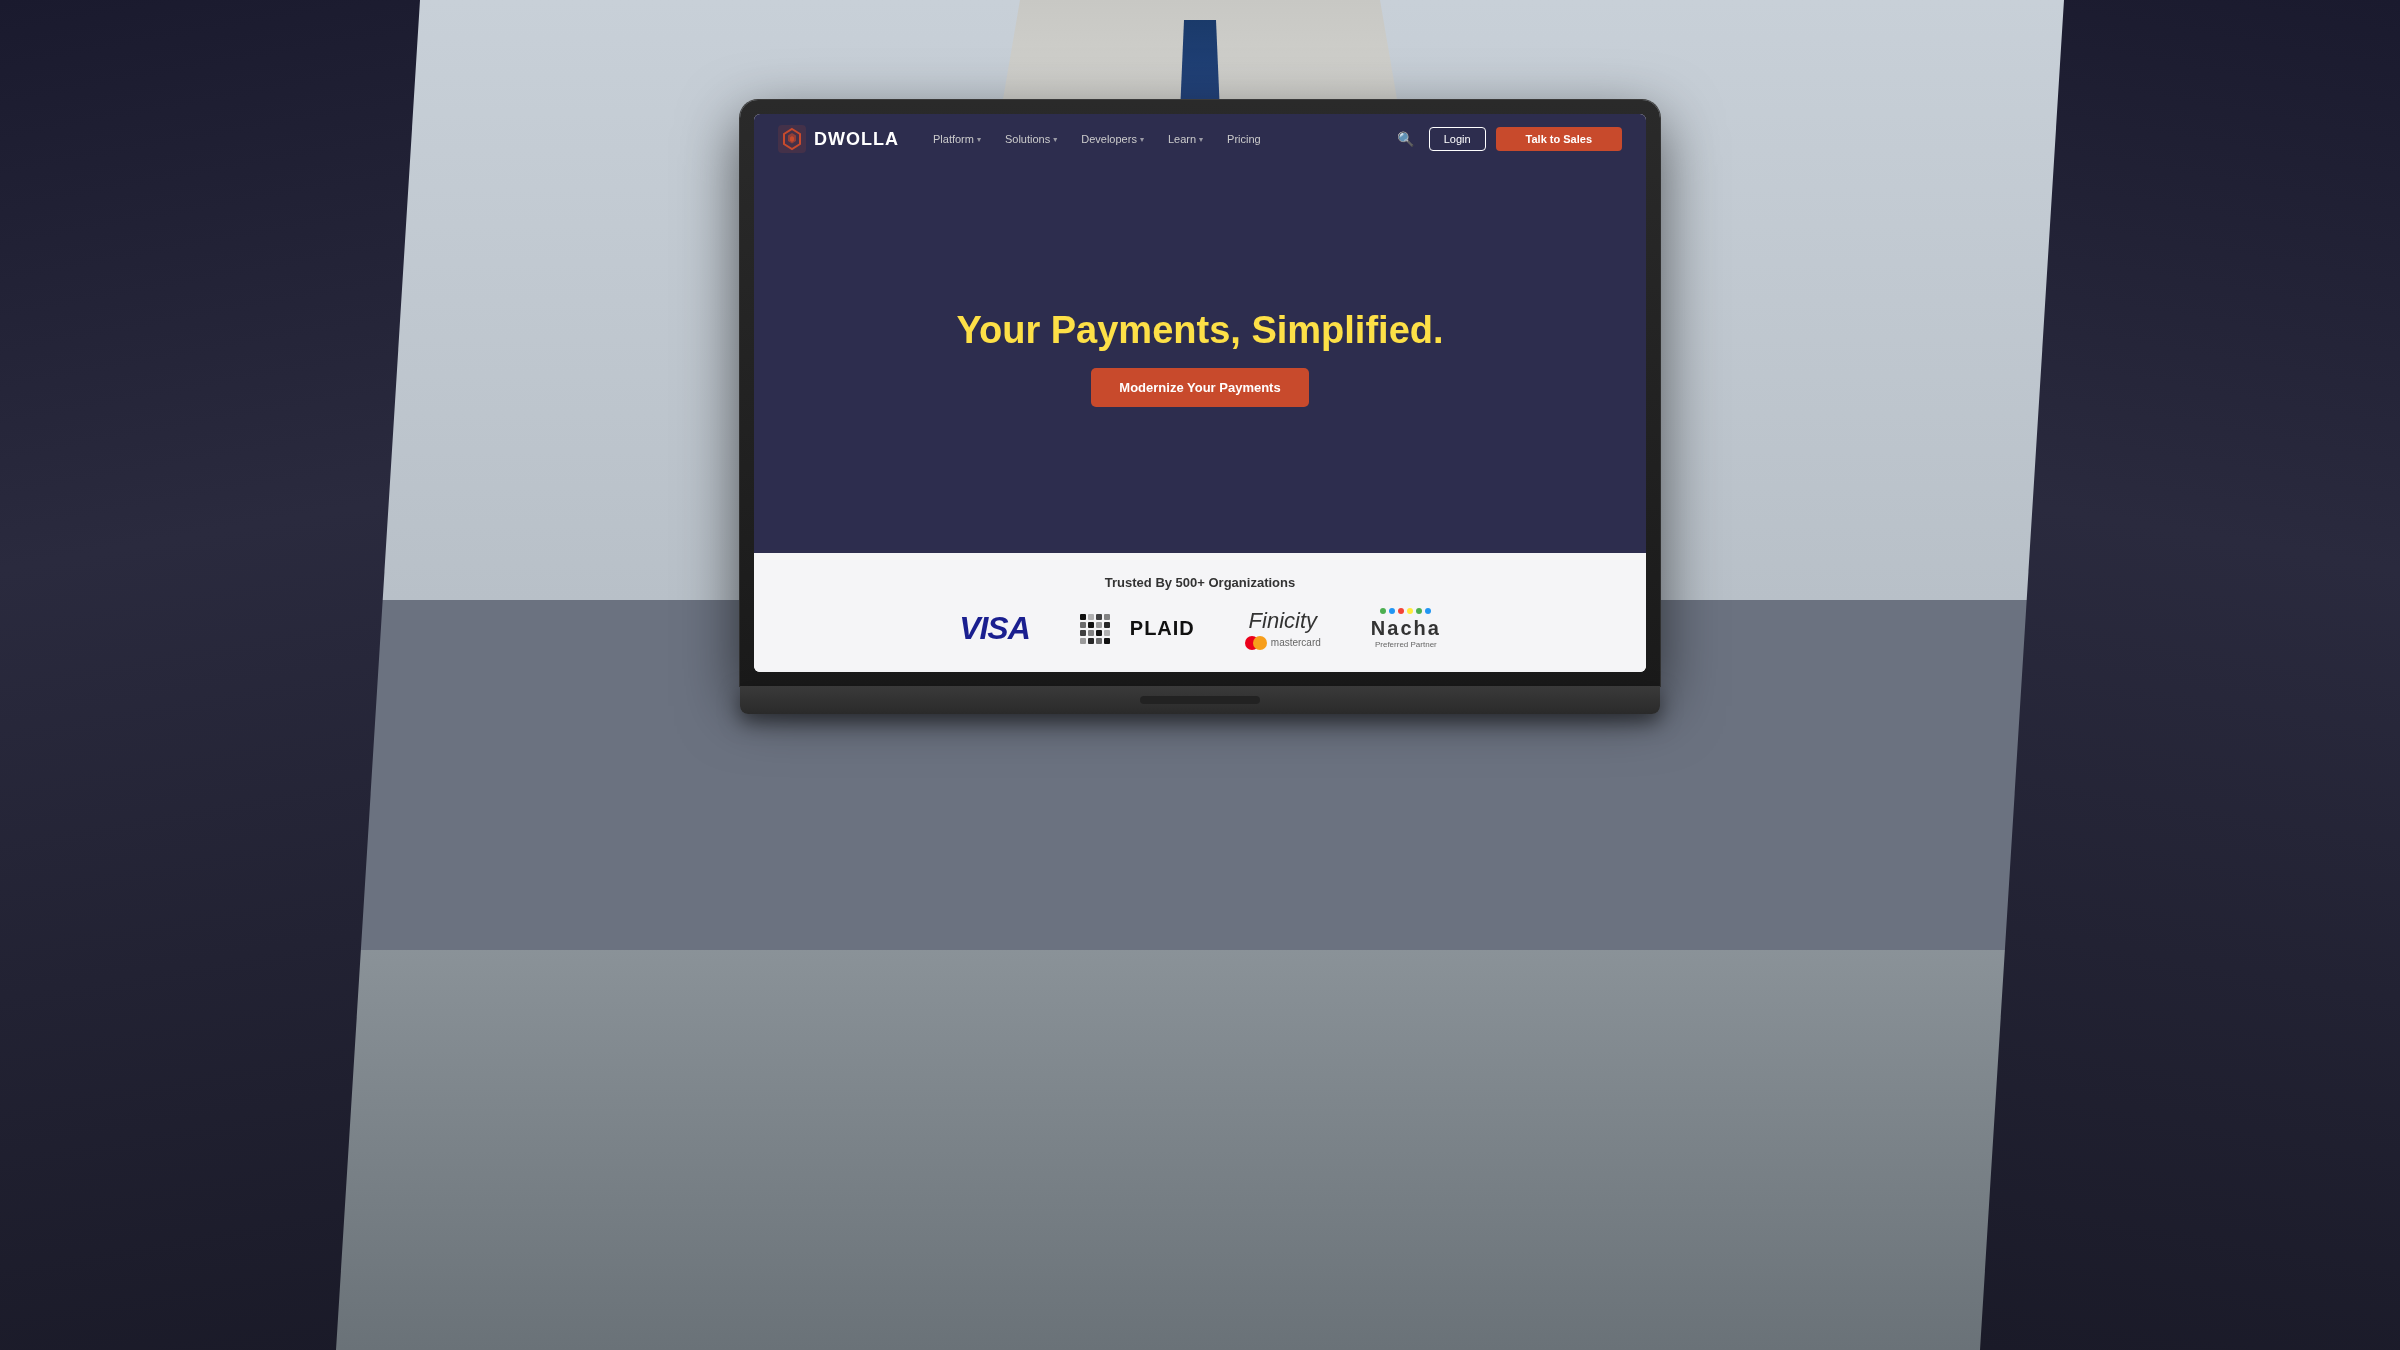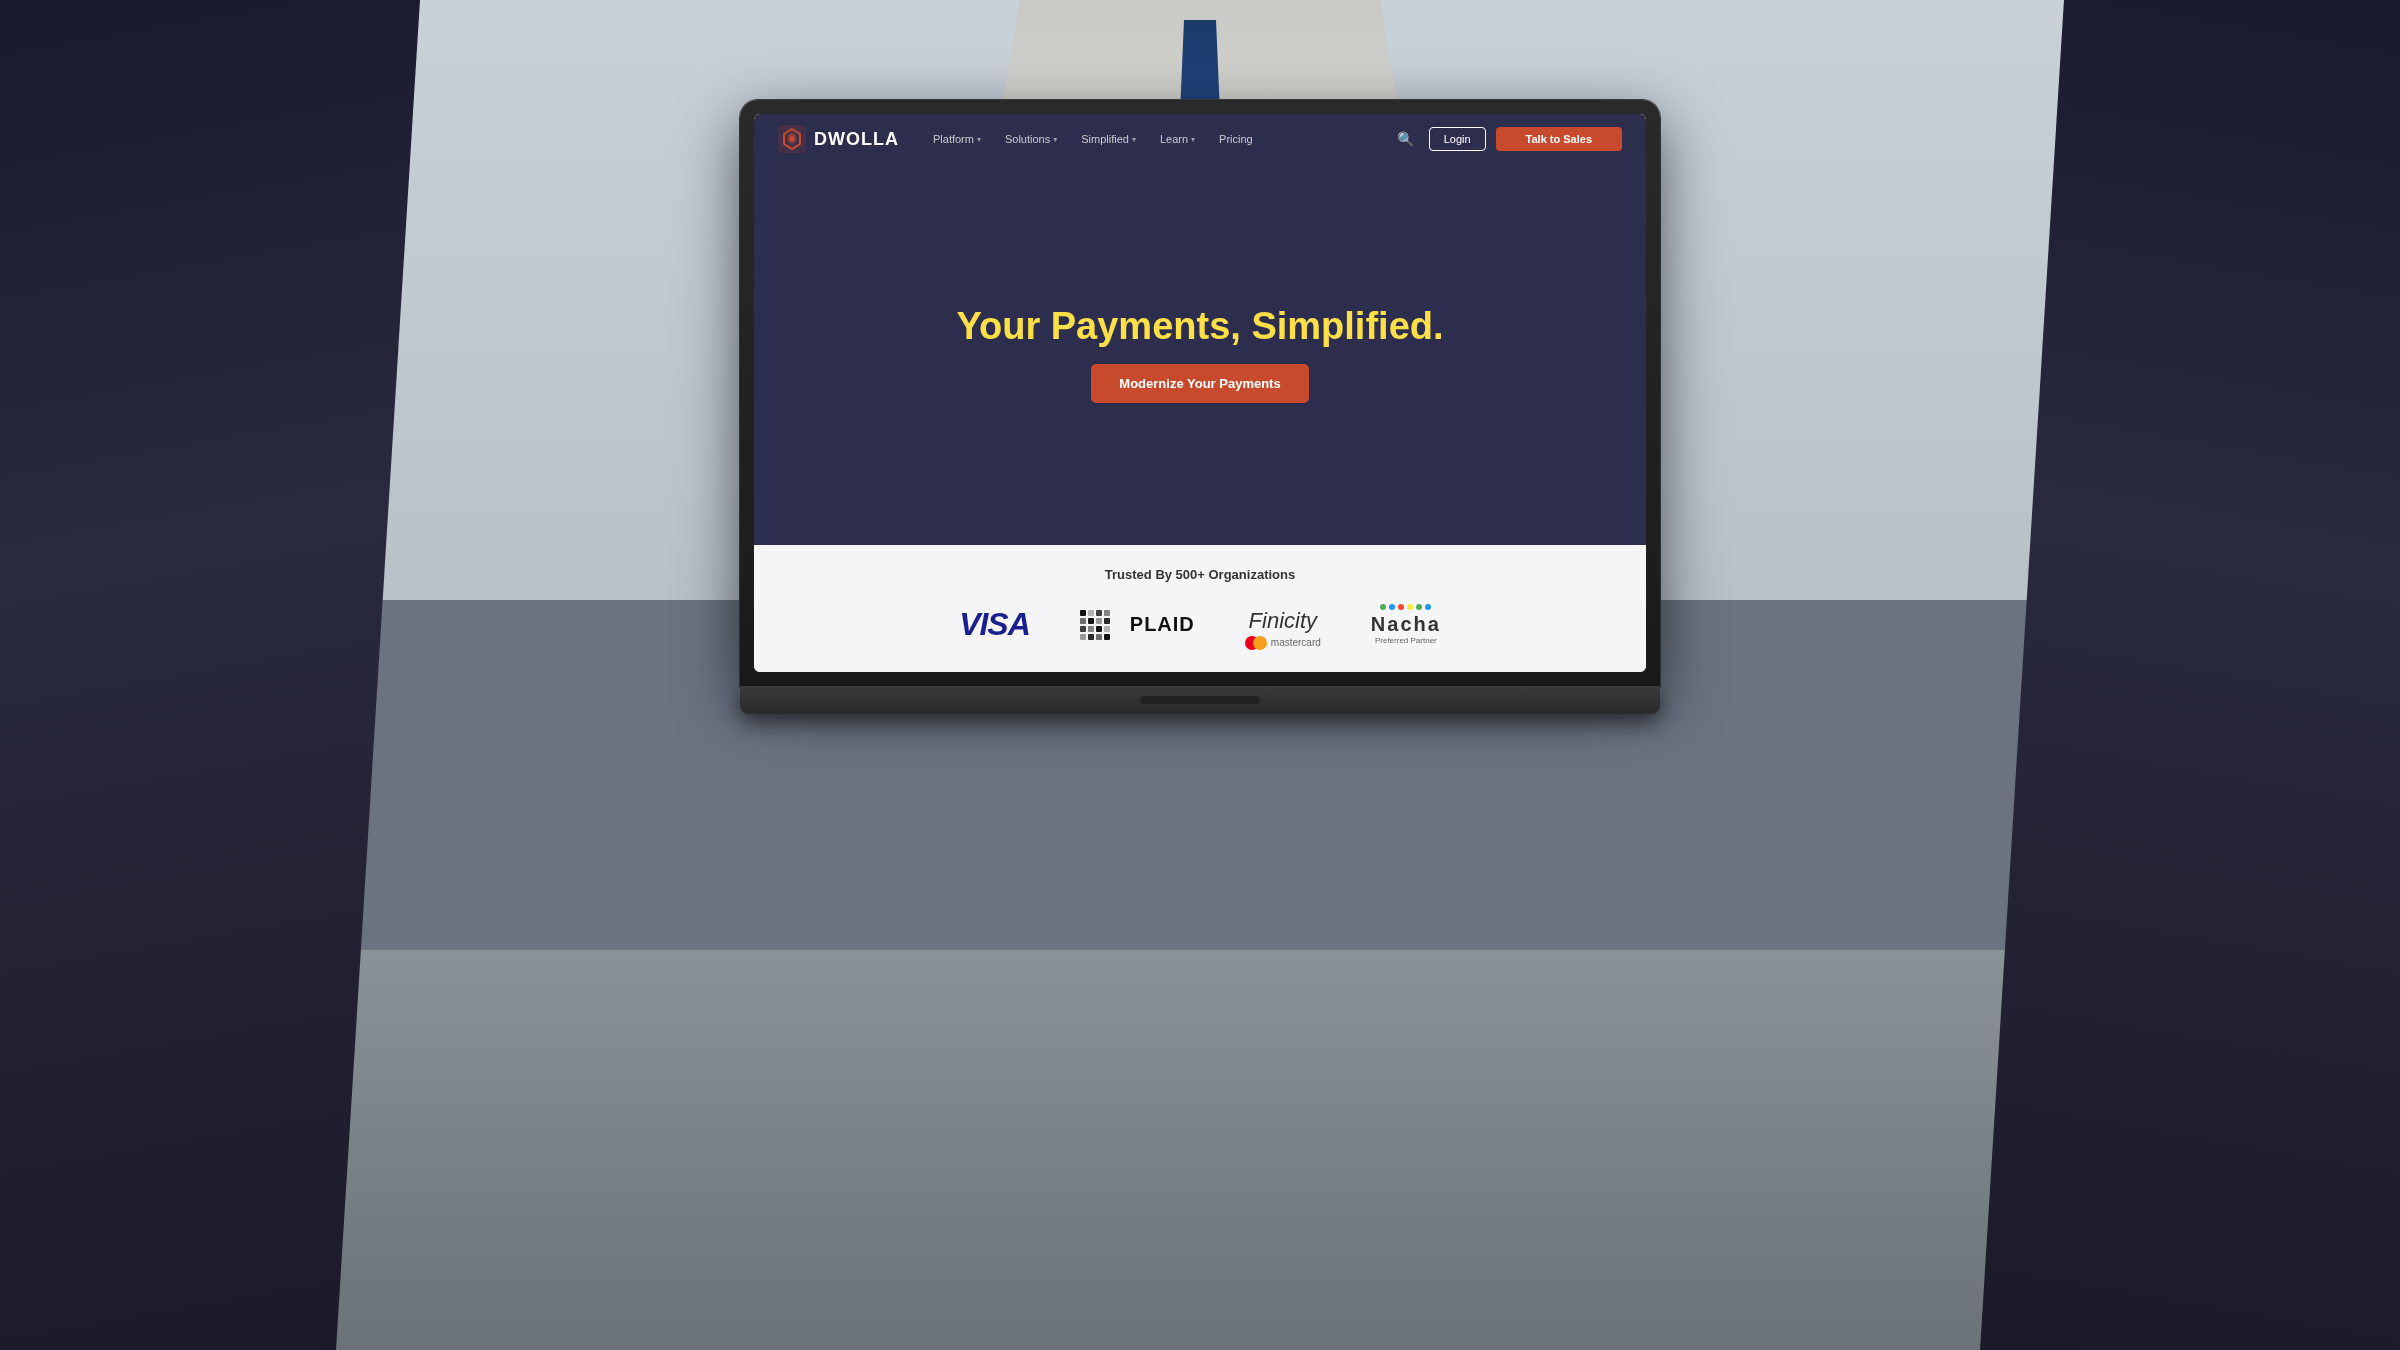--- a/index.html
+++ b/index.html
@@ -321,21 +321,20 @@
     
     .finicity-logo {
       text-align: center;
     }
 
     .finicity-text {
       font-size: 22px;
       font-weight: 400;
       color: #333;
       font-style: italic;
-      margin-top: 8px;
     }
 
     .finicity-sub {
       font-size: 10px;
       color: #666;
       display: flex;
       align-items: center;
       justify-content: center;
       gap: 4px;
       margin-top: 2px;
@@ -456,21 +455,21 @@
             <div class="nav-menu">
               <div class="nav-item">
                 <span>Platform</span>
                 <span class="chevron">▾</span>
               </div>
               <div class="nav-item">
                 <span>Solutions</span>
                 <span class="chevron">▾</span>
               </div>
               <div class="nav-item">
-                <span>Simplified</span>
+                <span>Developers</span>
                 <span class="chevron">▾</span>
               </div>
               <div class="nav-item">
                 <span>Learn</span>
                 <span class="chevron">▾</span>
               </div>
               <div class="nav-pricing">
                 <span>Pricing</span>
               </div>
             </div>

